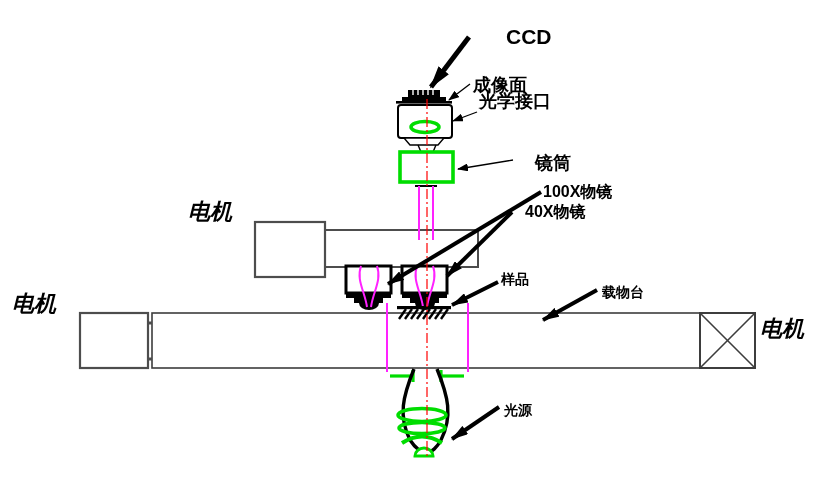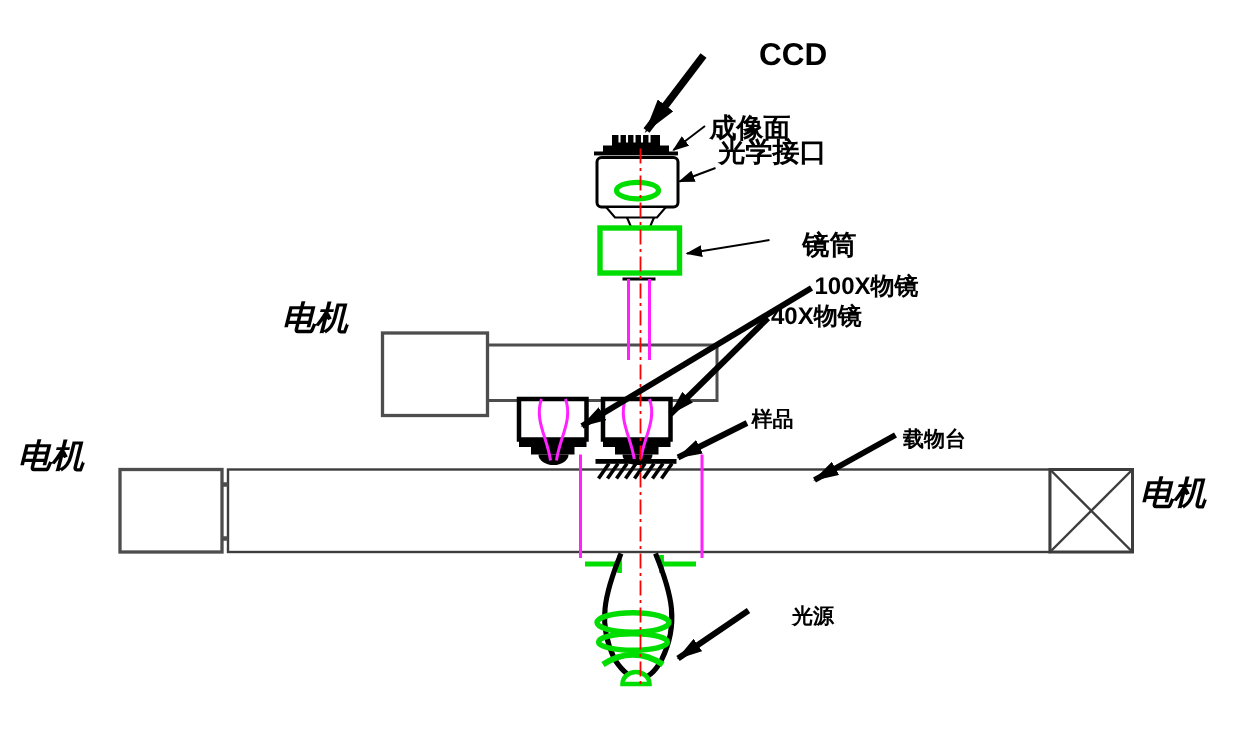--- a/index.html
+++ b/index.html
@@ -147,21 +147,21 @@
       <line x1="597" y1="290" x2="543" y2="320" stroke="#000" stroke-width="4" marker-end="url(#ah-thick)"></line>
       <line x1="499" y1="407" x2="452" y2="439" stroke="#000" stroke-width="4" marker-end="url(#ah-thick)"></line>
     </g>
   </svg>
 
   <div class="lbl lbl-ccd" style="left:478px;top:26px;margin-left:28px;">CCD</div>
   <div class="lbl lbl-small-it" style="left:473px;top:76px;">成像面</div>
   <div class="lbl lbl-small-it" style="left:479px;top:92px;">光学接口</div>
   <div class="lbl lbl-small-it" style="left:535px;top:154px;">镜筒</div>
   <div class="lbl lbl-obj" style="left:543px;top:184px;">100X物镜</div>
-  <div class="lbl lbl-obj" style="left:514px;top:204px;">40X物镜</div>
+  <div class="lbl lbl-obj" style="left:525px;top:204px;">40X物镜</div>
   <div class="lbl lbl-mid" style="left:501px;top:272px;">样品</div>
   <div class="lbl lbl-mid" style="left:602px;top:285px;">载物台</div>
-  <div class="lbl lbl-mid" style="left:528px;top:403px;text-align:center;">光源</div>
+  <div class="lbl lbl-mid" style="left:504px;top:403px;text-align:center;">光源</div>
   <div class="lbl lbl-motor" style="left:188px;top:201px;">电机</div>
   <div class="lbl lbl-motor" style="left:12px;top:293px;">电机</div>
   <div class="lbl lbl-motor" style="left:760px;top:318px;">电机</div>
 
 </div>
 
 </body></html>

